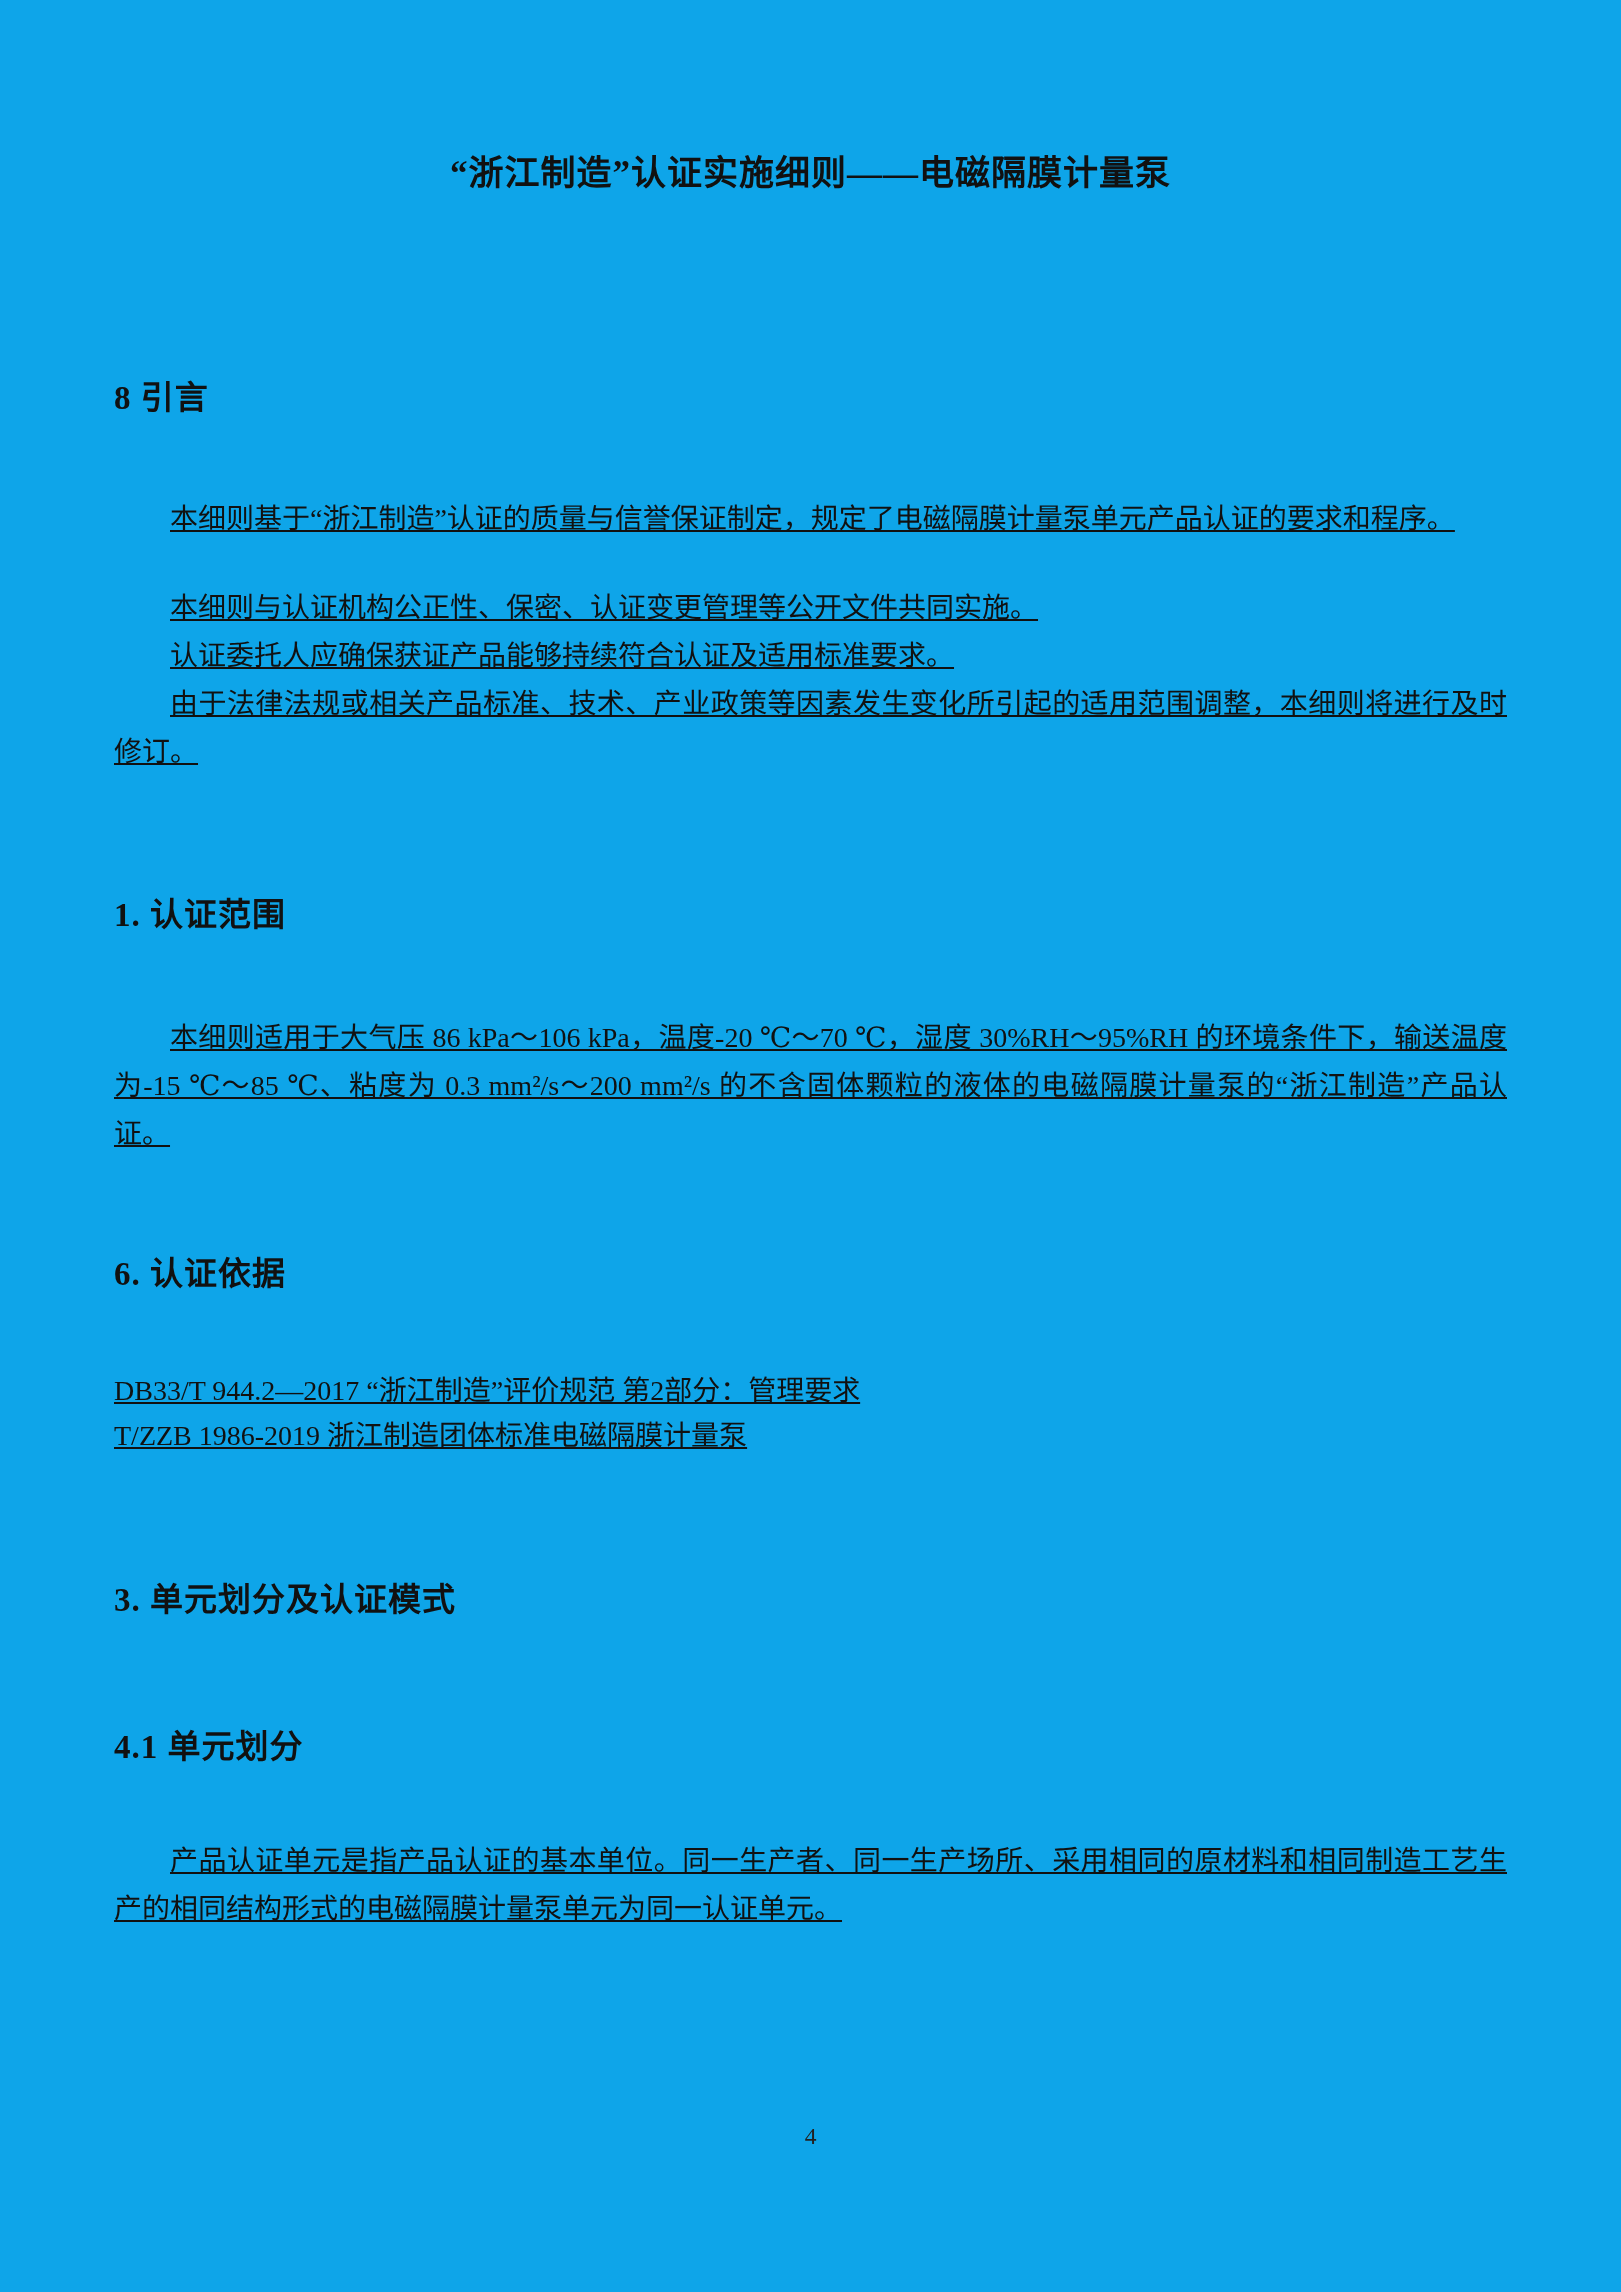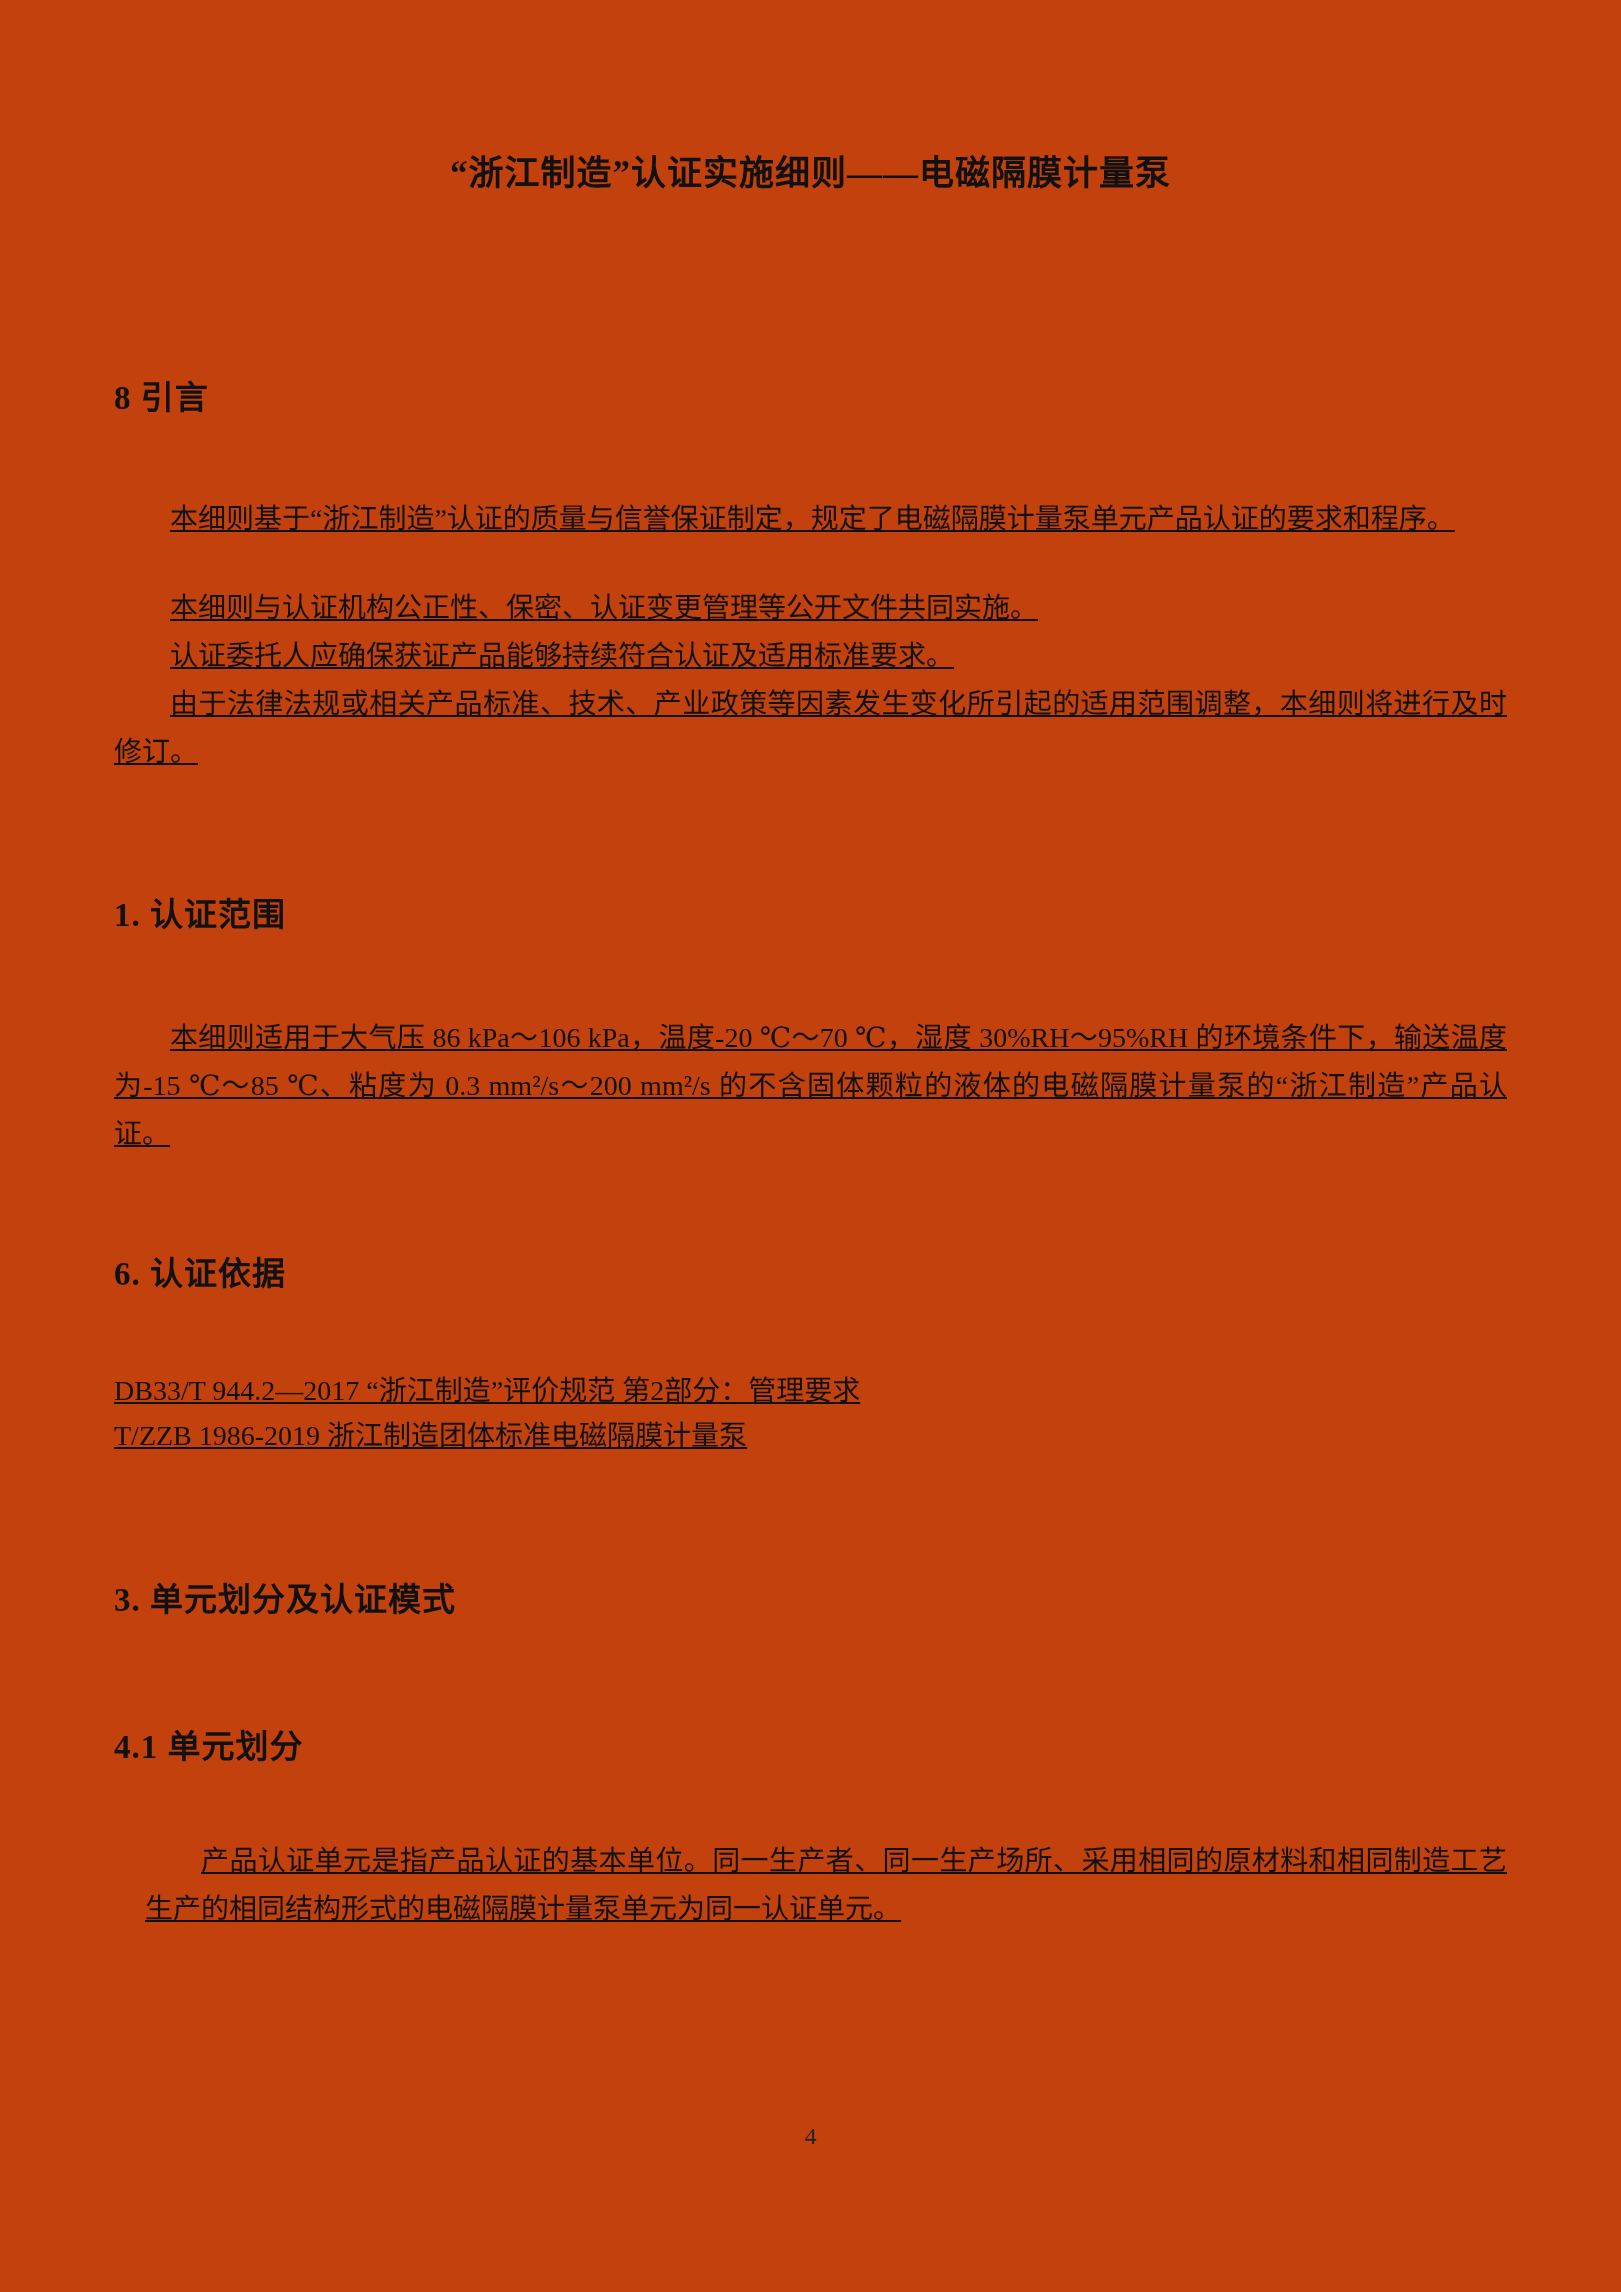--- a/index.html
+++ b/index.html
@@ -5,21 +5,21 @@
     html, body {
       margin: 0;
       padding: 0;
       background: #e8e8e8;
     }
     .page {
       position: relative;
       width: 1621px;
       height: 2293px;
       margin: 0 auto;
-      background: #c2410c;
+      background: #0ea5e9;
       color: #111111;
       font-family: "Liberation Serif", "DejaVu Serif", serif;
       overflow: hidden;
       box-sizing: border-box;
     }
     .content {
       padding: 0 114px;
     }
     .doc-title {
       padding-top: 149px;
@@ -46,21 +46,21 @@
       text-align: justify;
     }
     .para {
       margin: 0;
       text-indent: 2em;
       text-decoration: underline;
     }
     .intro-block  { margin-top: 74px; }
     .scope-block  { margin-top: 76px; }
     .basis-block  { margin-top: 71px; }
-    .unit-block   { margin-top: 67px; margin-left: 31px; }
+    .unit-block   { margin-top: 67px; }
     .gap-above {
       margin-top: 41px;
     }
     .ref-line {
       margin: 0;
       text-indent: 0;
       line-height: 45px;
     }
     .page-footer {
       position: absolute;

